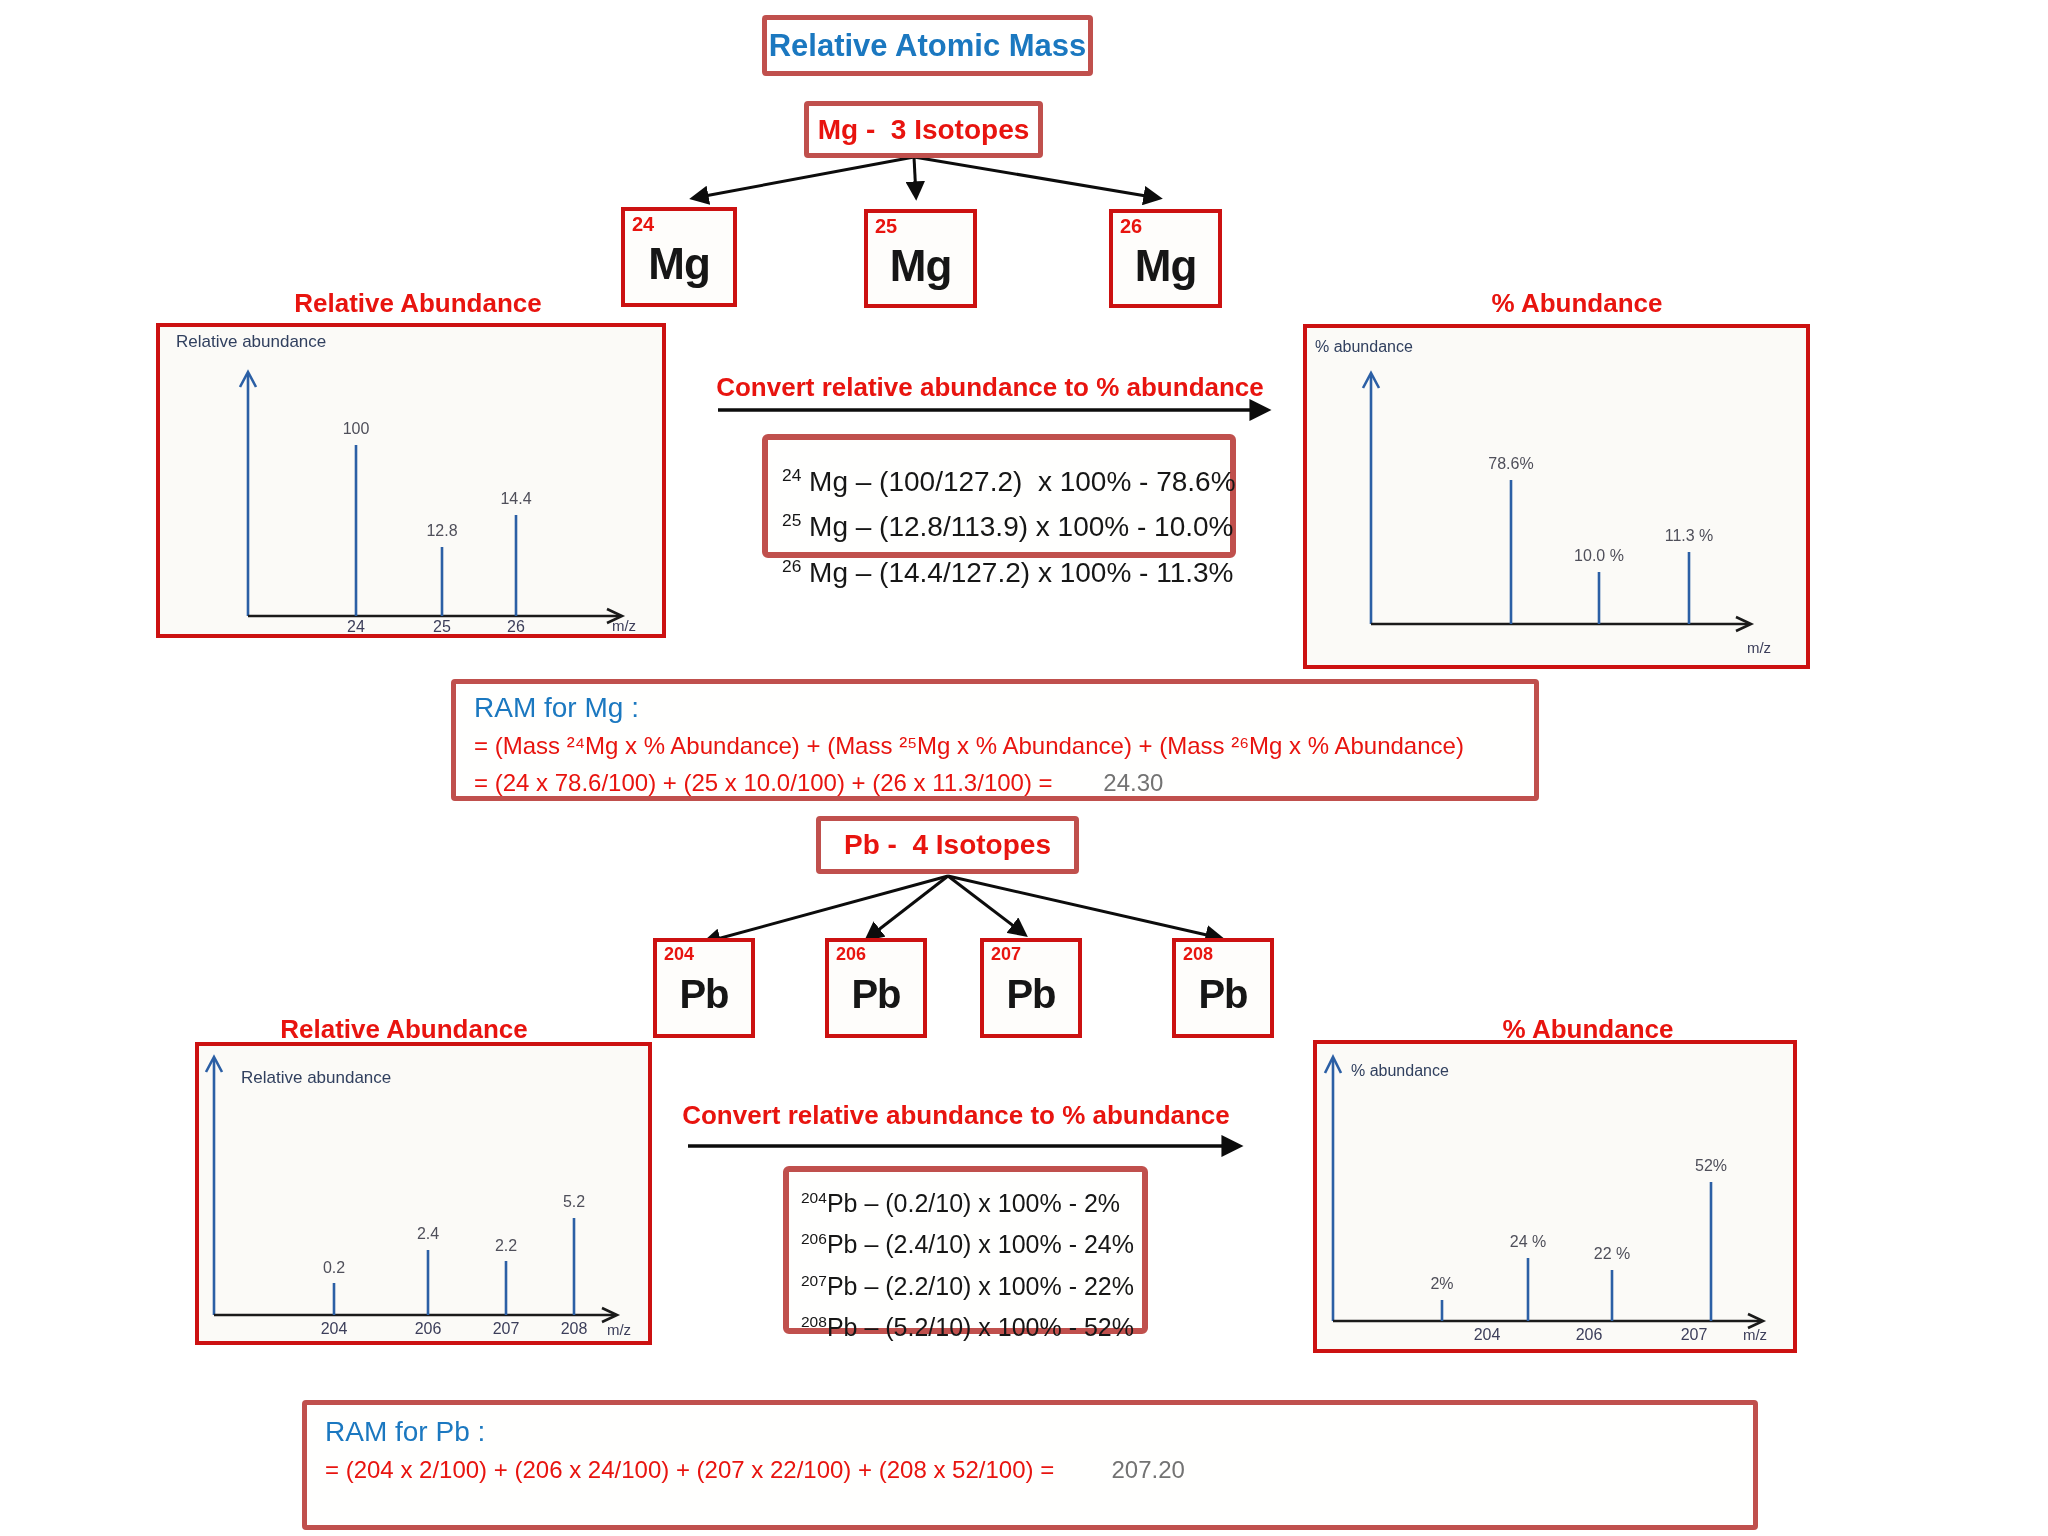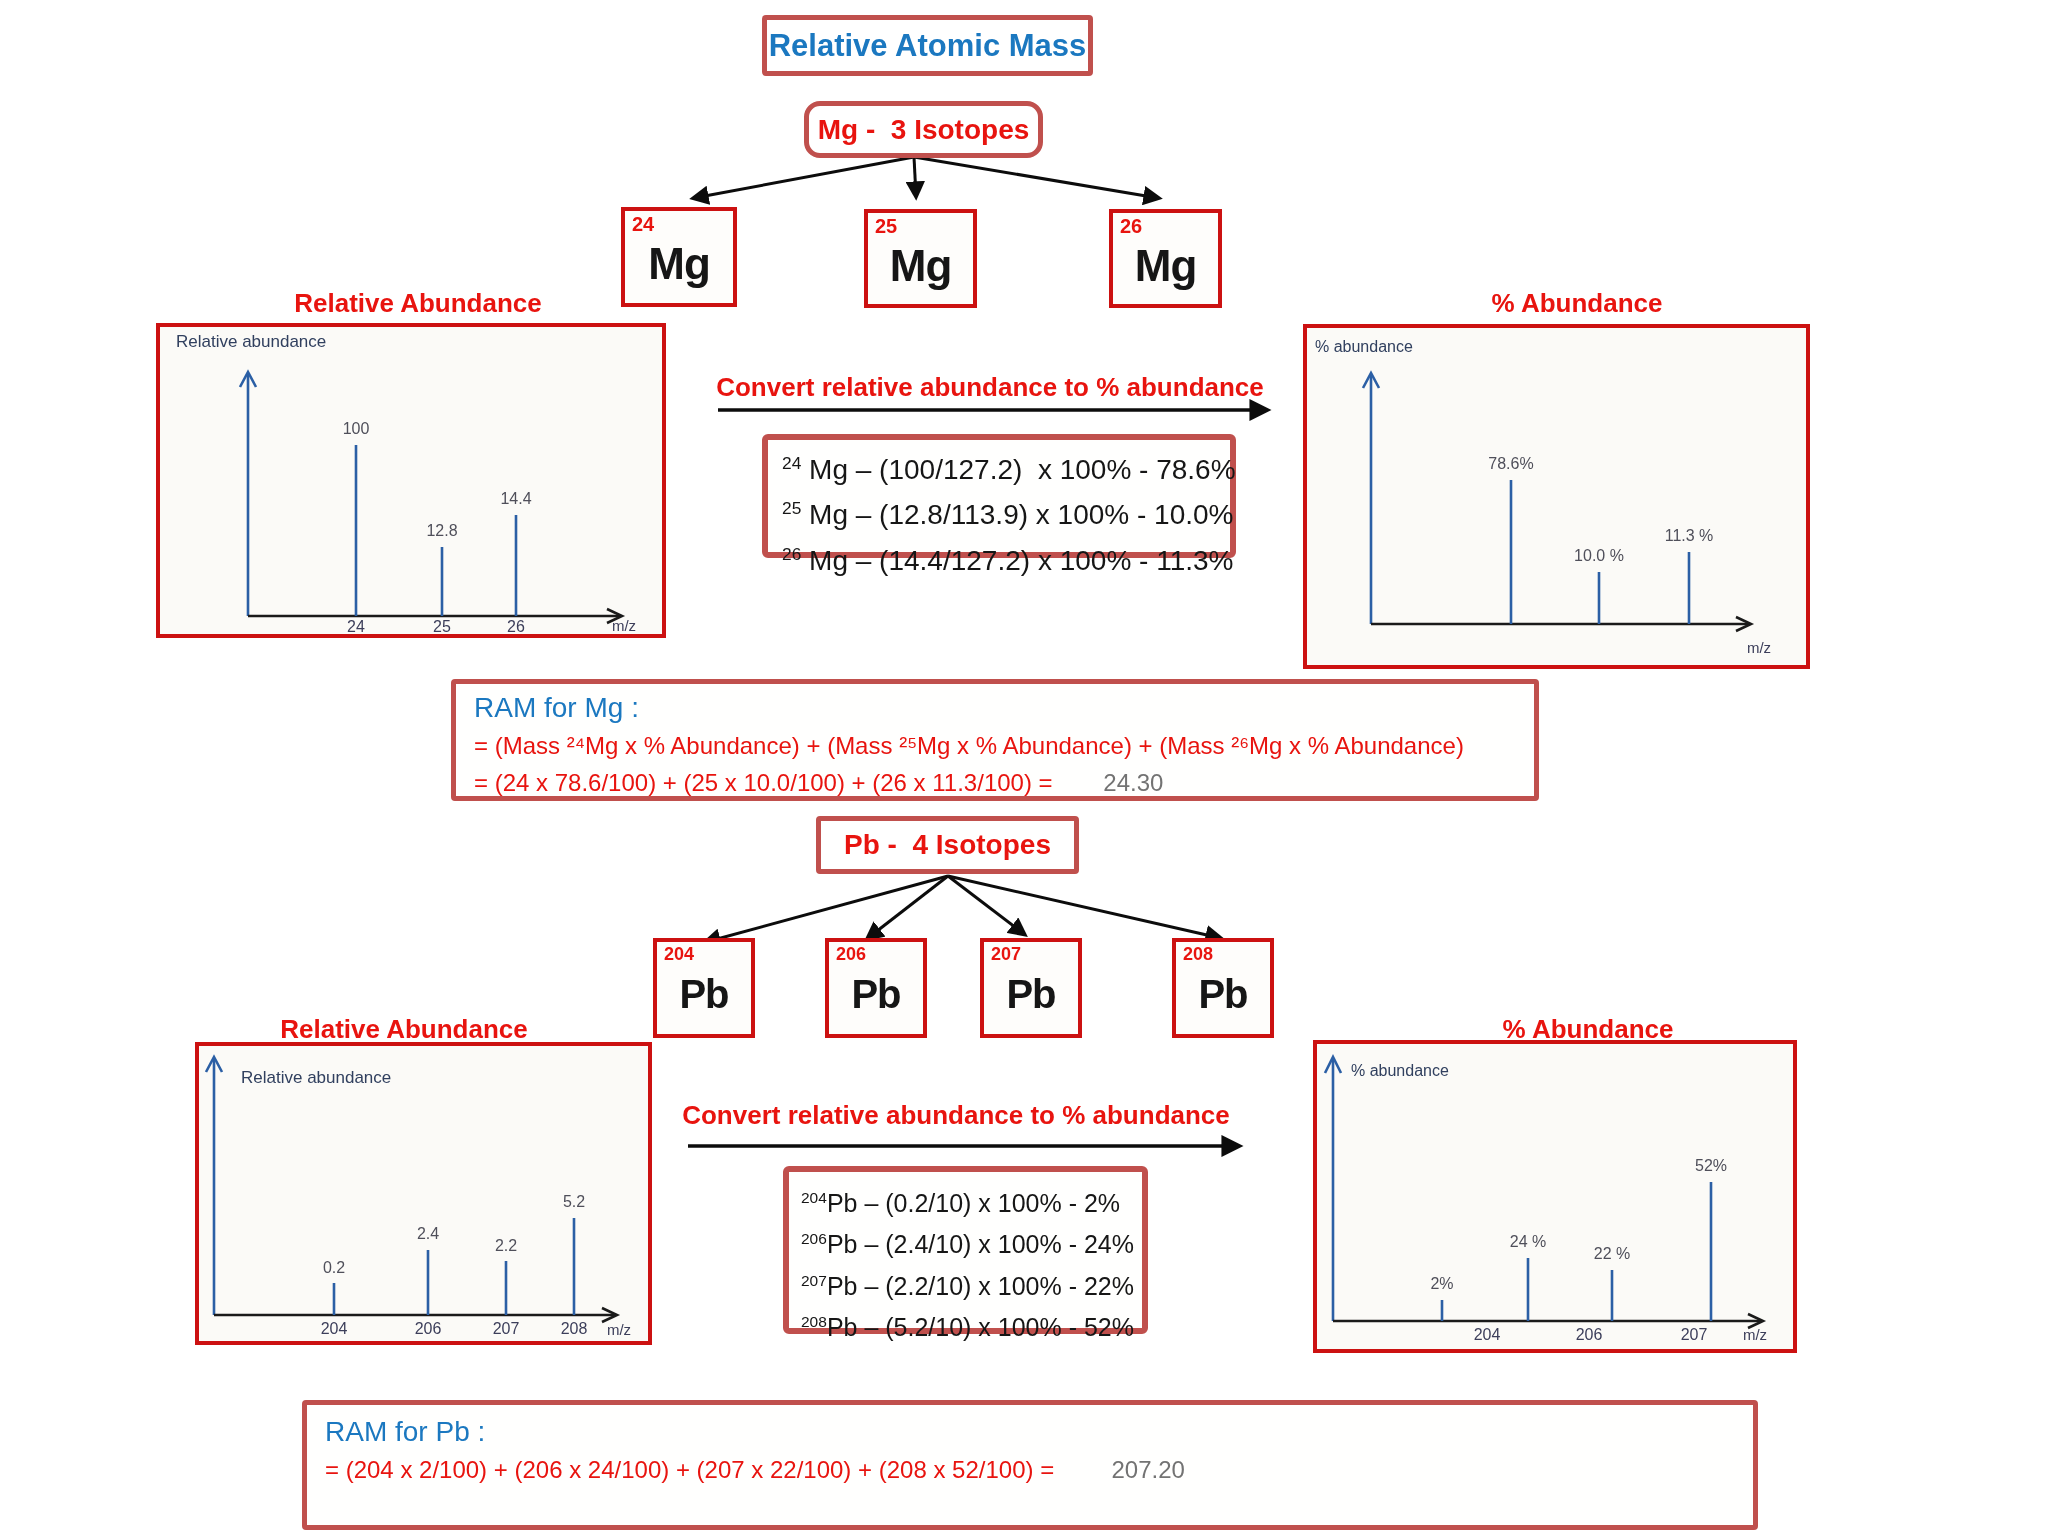--- a/index.html
+++ b/index.html
@@ -62,21 +62,21 @@
       <line class="conn" x1="948" y1="876" x2="1220" y2="938" marker-end="url(#arrB)"></line>
     </g>
     <line class="conn" x1="718" y1="410" x2="1266" y2="410" marker-end="url(#arrB)" style="stroke-width:3.4"></line>
     <line class="conn" x1="688" y1="1146" x2="1238" y2="1146" marker-end="url(#arrB)" style="stroke-width:3.4"></line>
   </svg>
 
   <div class="box frame-brown" style="left:762px; top:15px; width:331px; height:61px;">
     <span class="title-text">Relative Atomic Mass</span>
   </div>
 
-  <div class="box frame-brown" style="left:804px; top:101px; width:239px; height:57px;border-radius:16px;">
+  <div class="box frame-brown" style="left:804px; top:101px; width:239px; height:57px;">
     <span class="red-bold" style="font-size:28px;">Mg -  3 Isotopes</span>
   </div>
 
   <div class="iso-card" style="left:621px; top:207px; width:116px; height:100px;">
     <span class="iso-mass">24</span>
     <span class="iso-sym">Mg</span>
   </div>
   <div class="iso-card" style="left:864px; top:209px; width:113px; height:99px;">
     <span class="iso-mass">25</span>
     <span class="iso-sym">Mg</span>
@@ -109,21 +109,21 @@
       <text class="c-val" x="282" y="209" text-anchor="middle">12.8</text>
       <text class="c-val" x="356" y="177" text-anchor="middle">14.4</text>
       <text class="c-tick" x="196" y="305" text-anchor="middle">24</text>
       <text class="c-tick" x="282" y="305" text-anchor="middle">25</text>
       <text class="c-tick" x="356" y="305" text-anchor="middle">26</text>
       <text class="c-mz" x="464" y="304" text-anchor="middle">m/z</text>
     </svg>
   </div>
 
   <div class="convert-label" style="left:710px; top:372px; width:560px;">Convert relative abundance to % abundance</div>
-  <div class="formula-box frame-brown-thick mg-f" style="left:762px; top:434px; width:474px; height:124px; padding:4px 14px;">
+  <div class="formula-box frame-brown-thick mg-f" style="left:762px; top:434px; width:474px; height:124px; padding:16px 14px;">
     <div class="f-line"><span class="f-sup">24</span><span> Mg – (100/127.2)  x 100% - 78.6%</span></div>
     <div class="f-line"><span class="f-sup">25</span><span> Mg – (12.8/113.9) x 100% - 10.0%</span></div>
     <div class="f-line"><span class="f-sup">26</span><span> Mg – (14.4/127.2) x 100% - 11.3%</span></div>
   </div>
 
   <div class="chart" style="left:1303px; top:324px; width:507px; height:345px;">
     <svg viewBox="0 0 499 337" preserveAspectRatio="none">
       <text class="c-ylab-s" x="8" y="24">%  abundance</text>
       <g>
         <line class="spec" x1="64" y1="46" x2="64" y2="296"></line>

